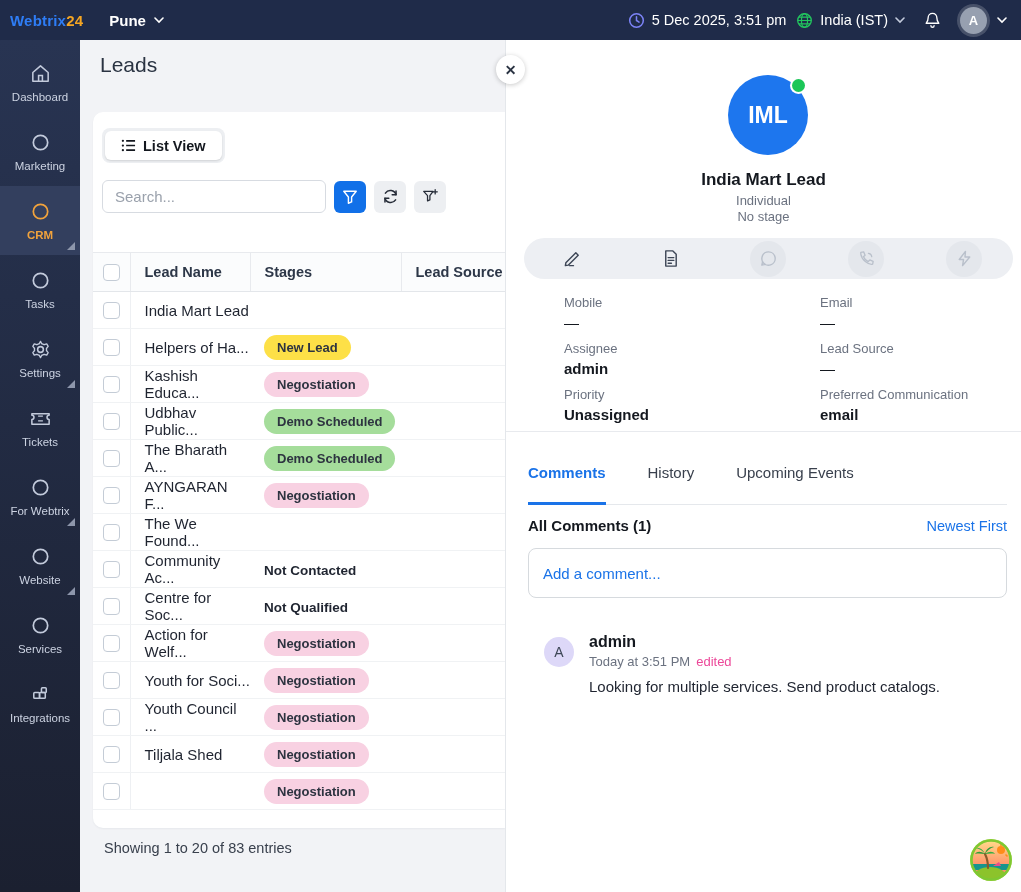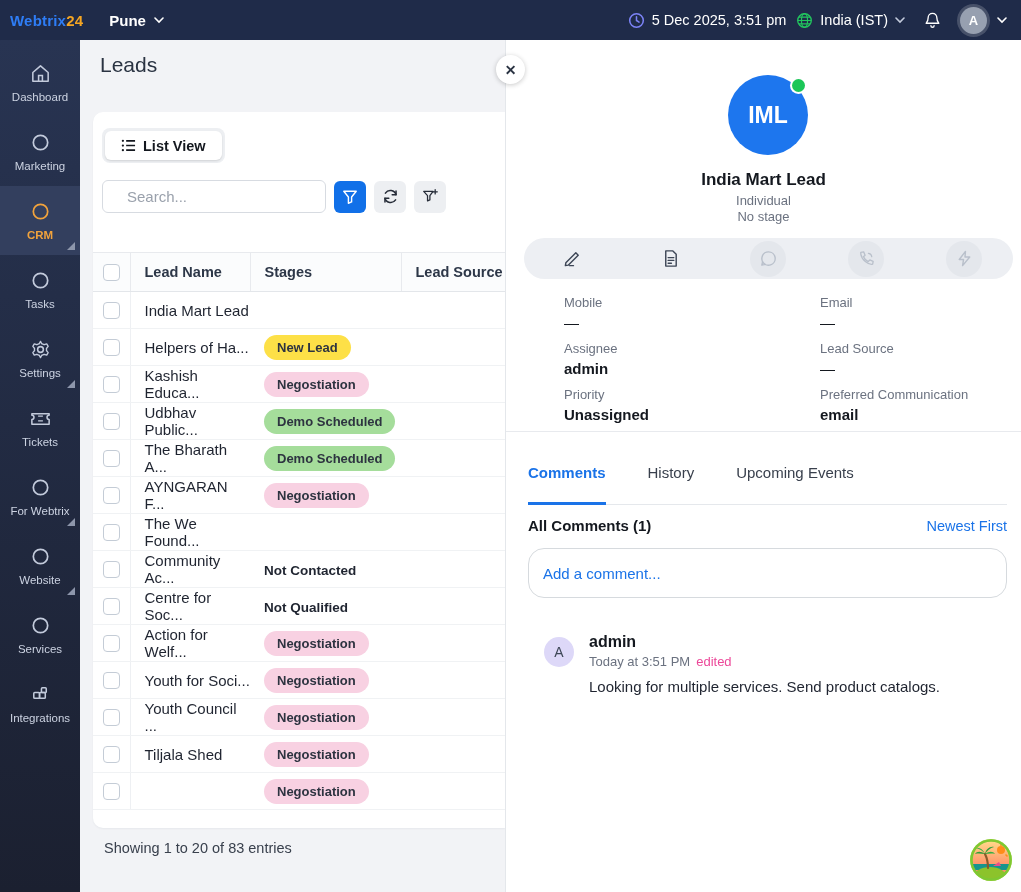--- a/index.html
+++ b/index.html
@@ -39,21 +39,21 @@
   .page-title { position:absolute; left:20px; top:13px; font-size:21px; font-weight:500; color:#2a3342; }
   .card { position:absolute; left:13px; top:72px; right:0; height:716px; background:#fff;
           border-radius:10px 0 0 10px; overflow:hidden; box-shadow:0 1px 2px rgba(20,30,50,.05); }
   .view-toggle { position:absolute; left:9px; top:16px; height:35px; background:#edeff2; border-radius:8px;
                  display:flex; align-items:center; padding:3px; gap:2px; }
   .vt-btn { display:flex; align-items:center; gap:7px; font-size:14.5px; color:#39404d; padding:0 16px; height:29px;
             border-radius:6px; cursor:pointer; white-space:nowrap; }
   .vt-btn.active { background:#fff; font-weight:700; color:#14181f; box-shadow:0 1px 2px rgba(0,0,0,.12); }
   .vt-btn svg { width:15px; height:15px; }
   .search-row { position:absolute; left:9px; top:68px; display:flex; align-items:center; gap:8px; }
-  .search-input { width:224px; height:33px; border:1px solid #d7dbe1; border-radius:6px; padding:0 24px;
+  .search-input { width:224px; height:33px; border:1px solid #d7dbe1; border-radius:6px; padding:0 12px;
                   font-size:15px; color:#333; outline:none; font-family:inherit; }
   .search-input::placeholder { color:#9aa1ac; }
   .sq-btn { width:32px; height:32px; border-radius:6px; border:none; display:flex; align-items:center; justify-content:center; cursor:pointer; }
   .sq-btn.blue { background:#1170e8; }
   .sq-btn.gray { background:#edeff2; }
 
   .table-wrap { position:absolute; left:0; top:140px; right:0; }
   table { width:100%; border-collapse:collapse; table-layout:fixed; }
   col.c-check { width:37px; } col.c-name { width:120px; } col.c-stage { width:151px; }
   thead th { background:#fbfcfd; border-top:1px solid #e8eaee; border-bottom:1px solid #e3e6ea;
@@ -98,21 +98,21 @@
   .divider { position:absolute; left:0; right:0; top:391px; border-top:1px solid #e8eaee; }
 
   .tabs { position:absolute; left:22px; right:14px; top:424px; display:flex; gap:42px; border-bottom:1px solid #e5e8ec; }
   .tab { font-size:15px; color:#39404d; padding-bottom:21px; cursor:pointer; }
   .tab.active { color:#1a73e8; font-weight:700; border-bottom:3px solid #1a73e8; margin-bottom:-1px; }
 
   .comments-head { position:absolute; left:22px; right:14px; top:477px; display:flex; align-items:center; }
   .comments-title { font-size:15px; font-weight:700; color:#14181f; }
   .sort-link { margin-left:auto; font-size:14.5px; color:#1a73e8; cursor:pointer; }
   .comment-input { position:absolute; left:22px; right:14px; top:508px; height:50px; border:1px solid #d6dade;
-                   border-radius:16px; display:flex; align-items:center; padding:0 14px; cursor:text; }
+                   border-radius:8px; display:flex; align-items:center; padding:0 14px; cursor:text; }
   .comment-input span { font-size:15px; color:#1a73e8; }
   .comment { position:absolute; left:38px; right:14px; top:593px; display:flex; gap:15px; }
   .c-avatar { width:30px; height:30px; border-radius:50%; background:#ddd8f8; color:#3d4656; font-size:14px;
               display:flex; align-items:center; justify-content:center; flex:none; margin-top:4px; }
   .c-author { font-size:16px; font-weight:700; color:#14181f; }
   .c-meta { font-size:13px; color:#6b7280; margin-top:3px; }
   .c-meta .edited { color:#ec4899; font-size:13px; margin-left:6px; }
   .c-text { font-size:15px; color:#1f2430; margin-top:9px; }
   .palm-badge { position:absolute; left:463px; top:798px; width:44px; height:44px; cursor:pointer; }
 </style>

